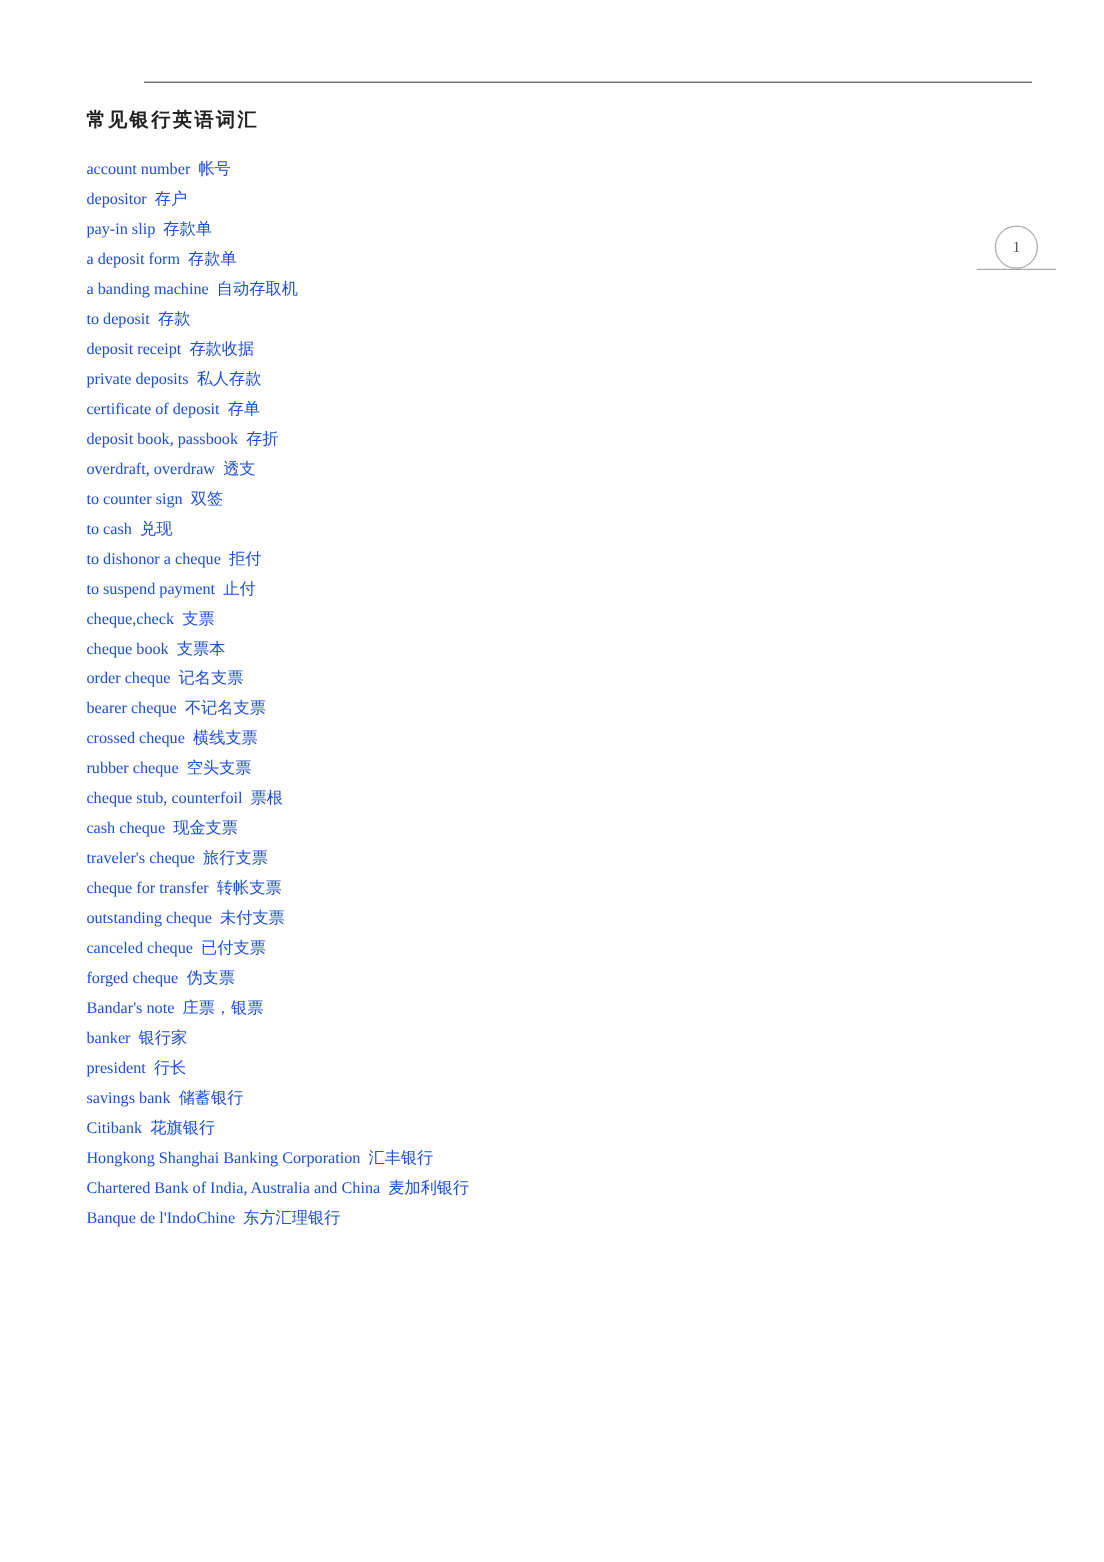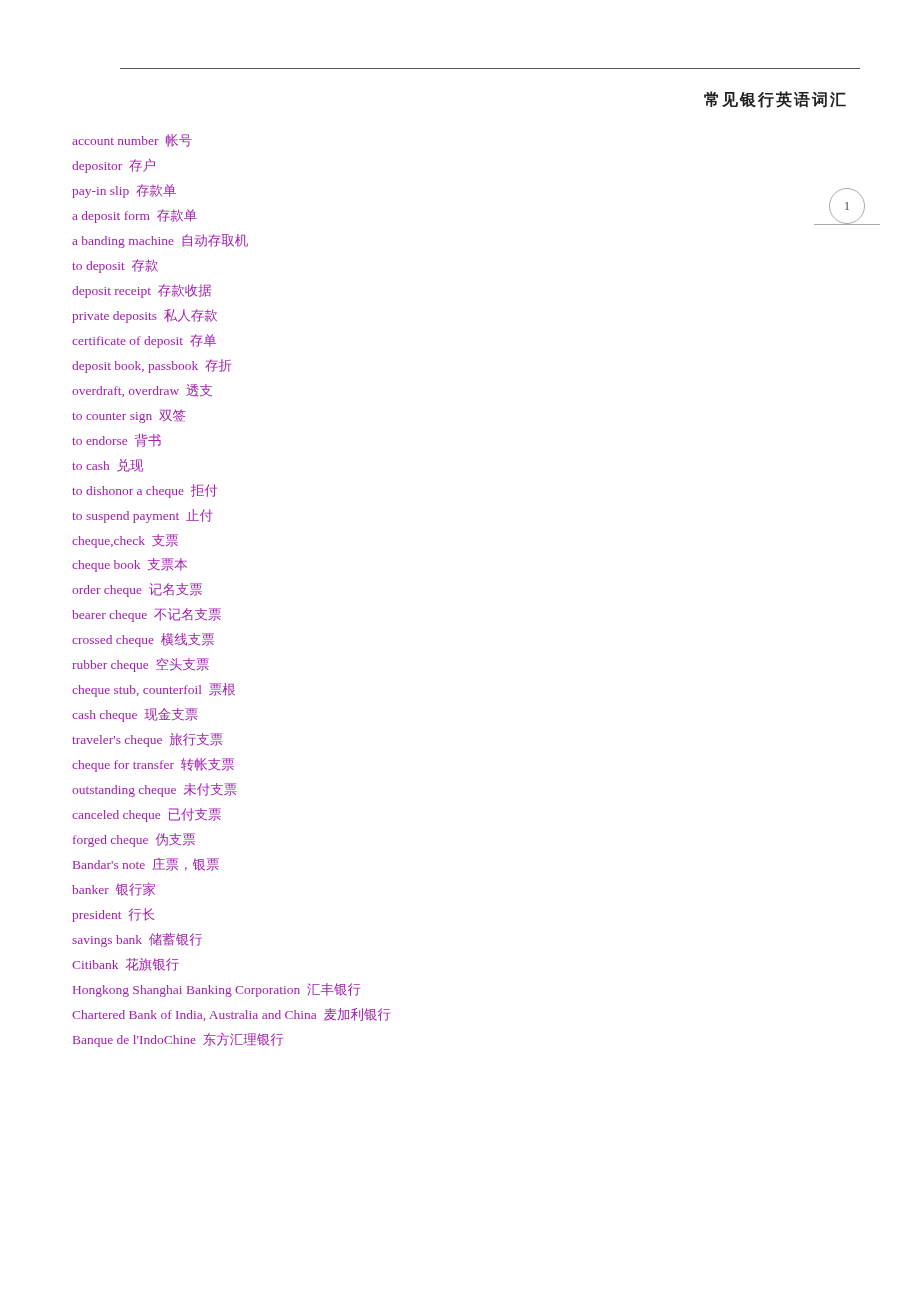--- a/index.html
+++ b/index.html
@@ -22,34 +22,34 @@
       left: 120px;
       right: 60px;
       height: 1px;
       background: #555;
     }
     .page-container {
       padding: 90px 72px 60px 72px;
       position: relative;
     }
     .title {
-      text-align: right;
+      text-align: left;
       font-size: 16px;
       font-weight: bold;
       margin-bottom: 18px;
       letter-spacing: 2px;
       font-family: "SimHei", "黑体", sans-serif;
     }
     .vocab-list {
       list-style: none;
       line-height: 1.85;
     }
     .vocab-list li {
       font-size: 13.5px;
-      color: #a21caf;
+      color: #1d4ed8;
     }
     .page-number-badge {
       position: absolute;
       top: 188px;
       right: 55px;
       width: 36px;
       height: 36px;
       border-radius: 50%;
       border: 1.5px solid #aaa;
       display: flex;
@@ -82,21 +82,20 @@
       <li>pay-in slip&nbsp;&nbsp;存款单</li>
       <li>a deposit form&nbsp;&nbsp;存款单</li>
       <li>a banding machine&nbsp;&nbsp;自动存取机</li>
       <li>to deposit&nbsp;&nbsp;存款</li>
       <li>deposit receipt&nbsp;&nbsp;存款收据</li>
       <li>private deposits&nbsp;&nbsp;私人存款</li>
       <li>certificate of deposit&nbsp;&nbsp;存单</li>
       <li>deposit book, passbook&nbsp;&nbsp;存折</li>
       <li>overdraft, overdraw&nbsp;&nbsp;透支</li>
       <li>to counter sign&nbsp;&nbsp;双签</li>
-      <li>to endorse&nbsp;&nbsp;背书</li>
       <li>to cash&nbsp;&nbsp;兑现</li>
       <li>to dishonor a cheque&nbsp;&nbsp;拒付</li>
       <li>to suspend payment&nbsp;&nbsp;止付</li>
       <li>cheque,check&nbsp;&nbsp;支票</li>
       <li>cheque book&nbsp;&nbsp;支票本</li>
       <li>order cheque&nbsp;&nbsp;记名支票</li>
       <li>bearer cheque&nbsp;&nbsp;不记名支票</li>
       <li>crossed cheque&nbsp;&nbsp;横线支票</li>
       <li>rubber cheque&nbsp;&nbsp;空头支票</li>
       <li>cheque stub, counterfoil&nbsp;&nbsp;票根</li>

